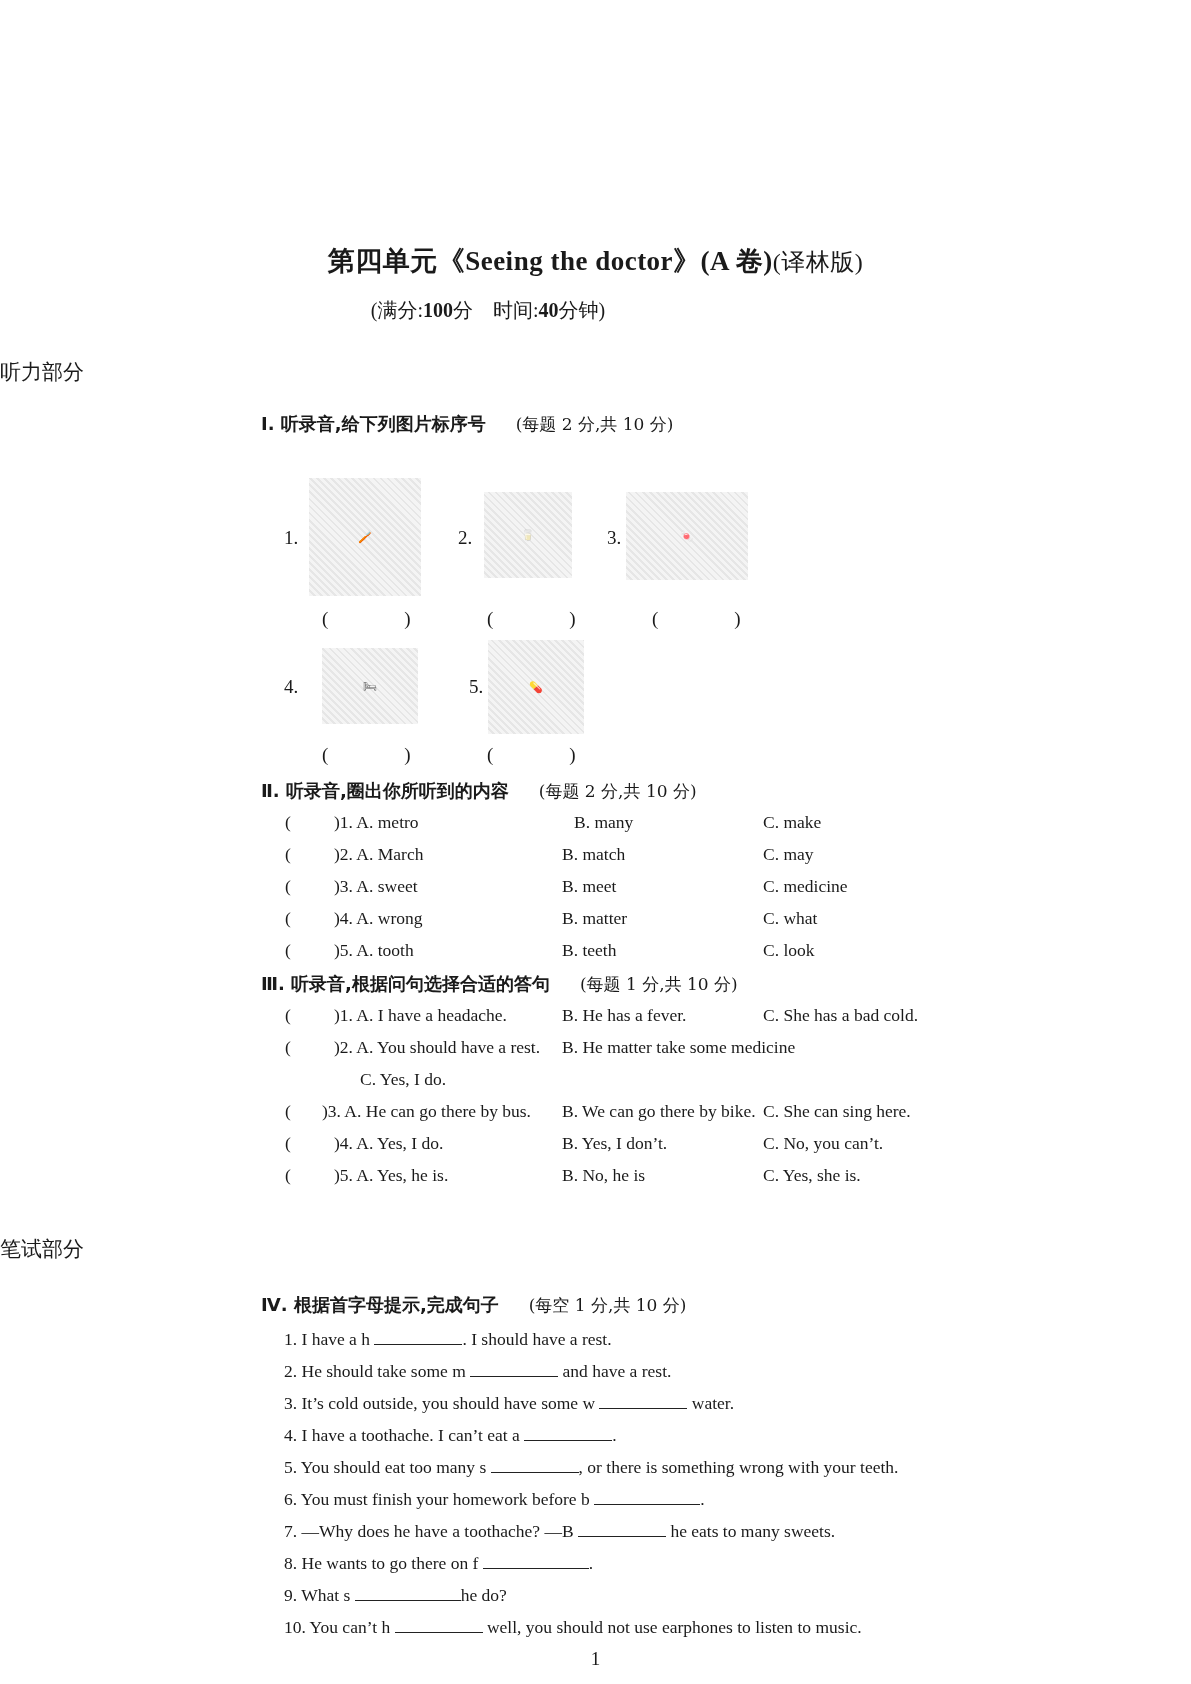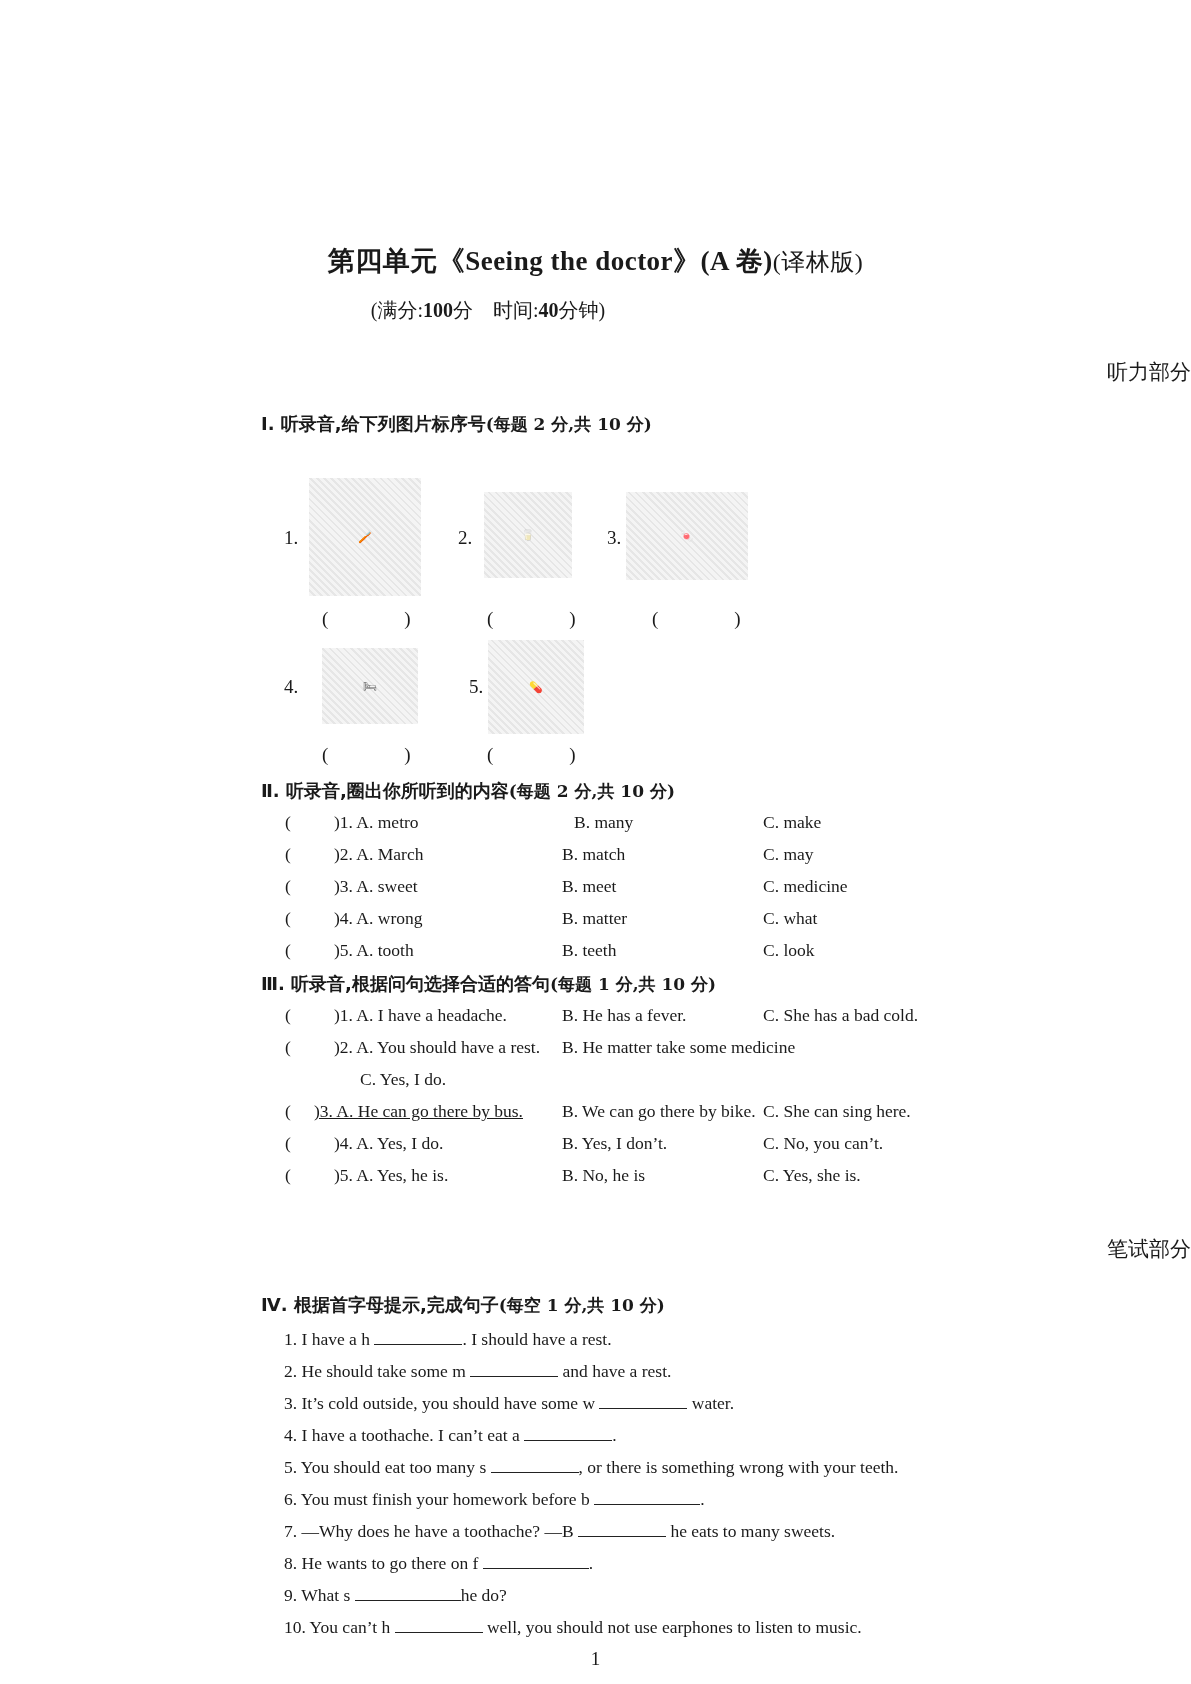--- a/index.html
+++ b/index.html
@@ -13,28 +13,28 @@
       left: 0; width: 1191px; top: 243px; text-align: center;
       font-size: 27px; font-weight: bold; letter-spacing: 0.5px;
     }
     .title .light { font-weight: normal; font-size: 24px; text-align: right; }
     .subtitle {
       left: 0; width: 976px; top: 297px; text-align: center;
       font-size: 20px;
     }
     .subtitle b { font-weight: bold; }
     .part-head {
-      left: 0; width: 1191px; text-align: right;
+      left: 0; width: 1191px; text-align: left;
       font-family: "DejaVu Sans", sans-serif; font-size: 21px;
     }
     .sec-head {
       left: 261px; font-size: 18px;
       font-family: "DejaVu Sans", sans-serif; font-weight: bold;
     }
-    .sec-head .note { font-family: "DejaVu Serif", serif; font-weight: bold; font-size: 17px; }
+    .sec-head .note { font-family: "DejaVu Serif", serif; font-weight: normal; font-size: 17px; margin-left: 30px; }
     .pic-num { font-size: 19px; }
     .pic-box {
       position: absolute; border: none;
       background: repeating-linear-gradient(45deg, #f4f4f4 0, #f4f4f4 3px, #e6e6e6 3px, #e6e6e6 5px);
       display: flex; align-items: center; justify-content: center;
       color: #555; font-size: 11px; font-family: "DejaVu Sans", sans-serif;
     }
     .paren { font-size: 19px; }
     .row { font-size: 17.5px; }
     .blank { display: inline-block; border-bottom: 1.3px solid #222; height: 1em; vertical-align: baseline; }
@@ -122,21 +122,21 @@
 <div class="abs row" style="left:334px; top:1005px;">)1. A. I have a headache.</div>
 <div class="abs row" style="left:562px; top:1005px;">B. He has a fever.</div>
 <div class="abs row" style="left:763px; top:1005px;">C. She has a bad cold.</div>
 
 <div class="abs row" style="left:285px; top:1037px;">(</div>
 <div class="abs row" style="left:334px; top:1037px;">)2. A. You should have a rest.</div>
 <div class="abs row" style="left:562px; top:1037px;">B. He matter take some medicine</div>
 <div class="abs row" style="left:360px; top:1069px;">C. Yes, I do.</div>
 
 <div class="abs row" style="left:285px; top:1101px;">(</div>
-<div class="abs row" style="left:314px; top:1101px;text-decoration:underline;">)3. A. He can go there by bus.</div>
+<div class="abs row" style="left:322px; top:1101px;">)3. A. He can go there by bus.</div>
 <div class="abs row" style="left:562px; top:1101px;">B. We can go there by bike.</div>
 <div class="abs row" style="left:763px; top:1101px;">C. She can sing here.</div>
 
 <div class="abs row" style="left:285px; top:1133px;">(</div>
 <div class="abs row" style="left:334px; top:1133px;">)4. A. Yes, I do.</div>
 <div class="abs row" style="left:562px; top:1133px;">B. Yes, I don’t.</div>
 <div class="abs row" style="left:763px; top:1133px;">C. No, you can’t.</div>
 
 <div class="abs row" style="left:285px; top:1165px;">(</div>
 <div class="abs row" style="left:334px; top:1165px;">)5. A. Yes, he is.</div>

